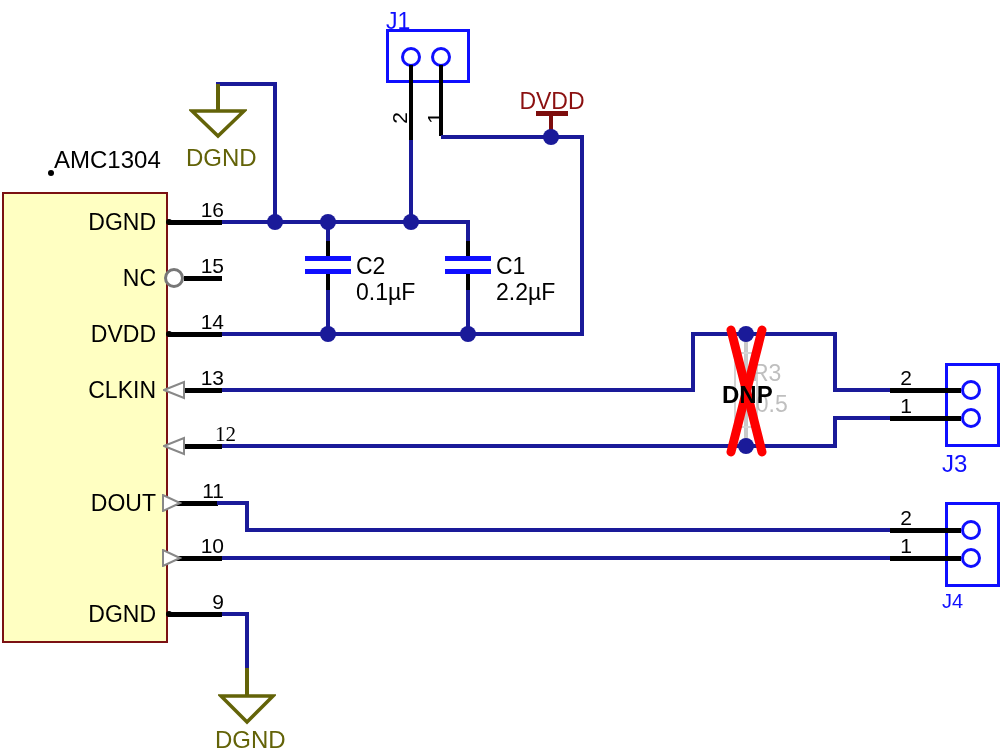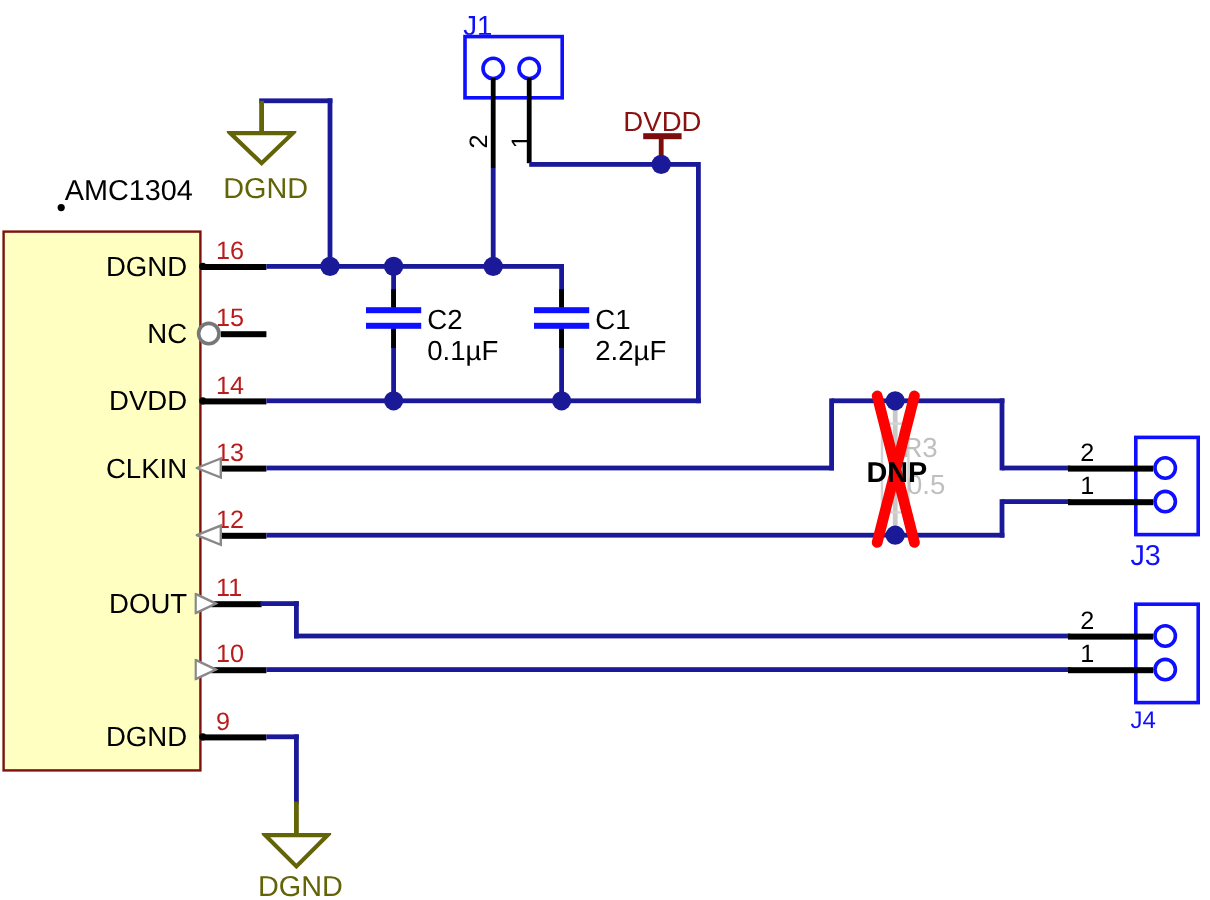--- a/index.html
+++ b/index.html
@@ -5,21 +5,21 @@
   html,body{margin:0;padding:0;background:#fff;}
   #canvas{position:relative;width:1008px;height:750px;background:#fff;overflow:hidden;
           font-family:"Liberation Sans",sans-serif;}
   .wh{position:absolute;height:4px;background:#1a1a99;}
   .wv{position:absolute;width:4px;background:#1a1a99;}
   .blk{background:#000;}
   .olv{background:#636308;}
   .stub{position:absolute;height:5px;background:#000;}
   .dot{position:absolute;width:16px;height:16px;border-radius:50%;background:#1a1a99;}
   .edot{position:absolute;width:6px;height:6px;border-radius:50%;background:#000;}
-  .pnum{position:absolute;width:44px;text-align:left;font-size:21px;color:#b91c1c;}
+  .pnum{position:absolute;width:44px;text-align:right;font-size:21px;color:#000000;}
   .pname{position:absolute;left:16px;width:140px;text-align:right;font-size:23px;color:#000;
          height:26px;line-height:26px;}
   .lbl{position:absolute;font-size:23px;color:#000;}
   .blue{color:#0f0fff;}
   .olvtxt{color:#636308;}
   .redtxt{color:#8b1010;}
   .gray{color:#bfbfbf;}
   .capplate{position:absolute;width:46px;height:5px;background:#0f0fff;}
   .connbox{position:absolute;border:3px solid #0f0fff;box-sizing:border-box;background:#fff;}
   .connpin{position:absolute;width:14px;height:14px;border:3px solid #0f0fff;border-radius:50%;background:#fff;}
@@ -52,21 +52,21 @@
   <div class="stub" style="left:168px;top:332px;width:54px;"></div>
   <div class="edot" style="left:166px;top:331px;"></div>
 
   <div class="pname" style="top:377px;">CLKIN</div>
   <div class="pnum" style="left:180px;top:366px;">13</div>
   <div class="stub" style="left:184px;top:388px;width:38px;"></div>
   <svg style="left:163px;top:380px;" width="22" height="20">
     <polygon points="1,10 21,2 21,18" fill="#fff" stroke="#888" stroke-width="2"></polygon>
     </svg>
 
-  <div class="pnum" style="left:180px;top:422px;">12</div>
+  <div class="pnum" style="left:192px;top:422px;font-family:Liberation Serif, serif;">12</div>
   <div class="stub" style="left:184px;top:444px;width:38px;"></div>
   <svg style="left:163px;top:436px;" width="22" height="20">
     <polygon points="1,10 21,2 21,18" fill="#fff" stroke="#888" stroke-width="2"></polygon>
     </svg>
 
   <div class="pname" style="top:490px;">DOUT</div>
   <div class="pnum" style="left:180px;top:479px;">11</div>
   <div class="stub" style="left:176px;top:501px;width:42px;"></div>
   <svg style="left:162px;top:494px;" width="20" height="18">
     <polygon points="1,1 1,17 18,9" fill="#fff" stroke="#888" stroke-width="2"></polygon>

